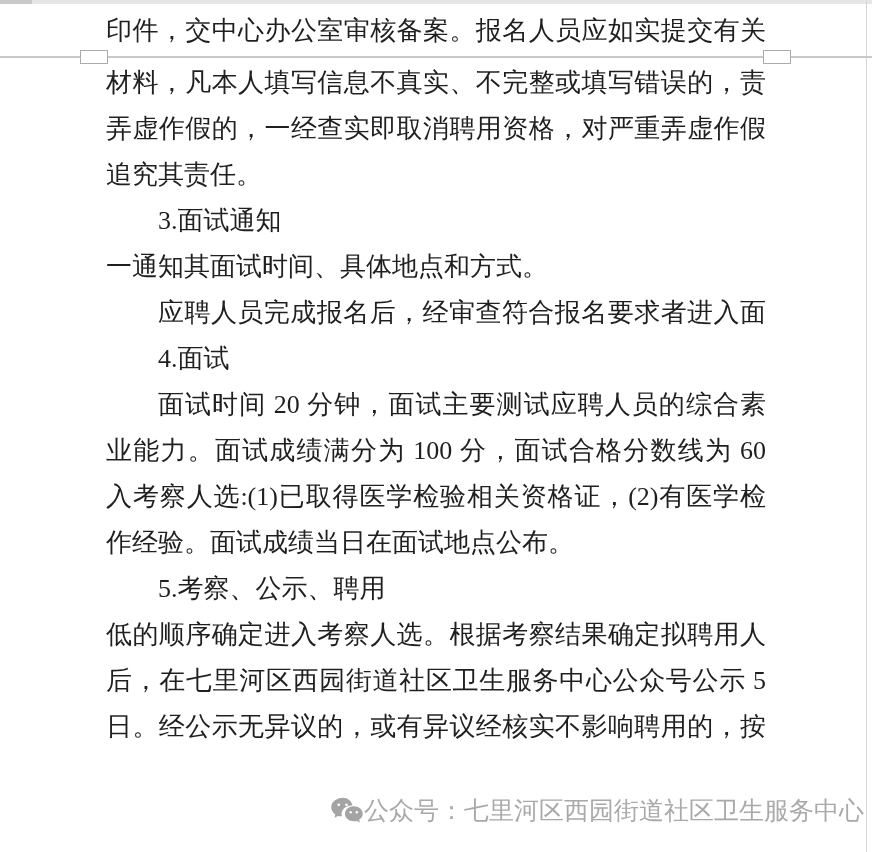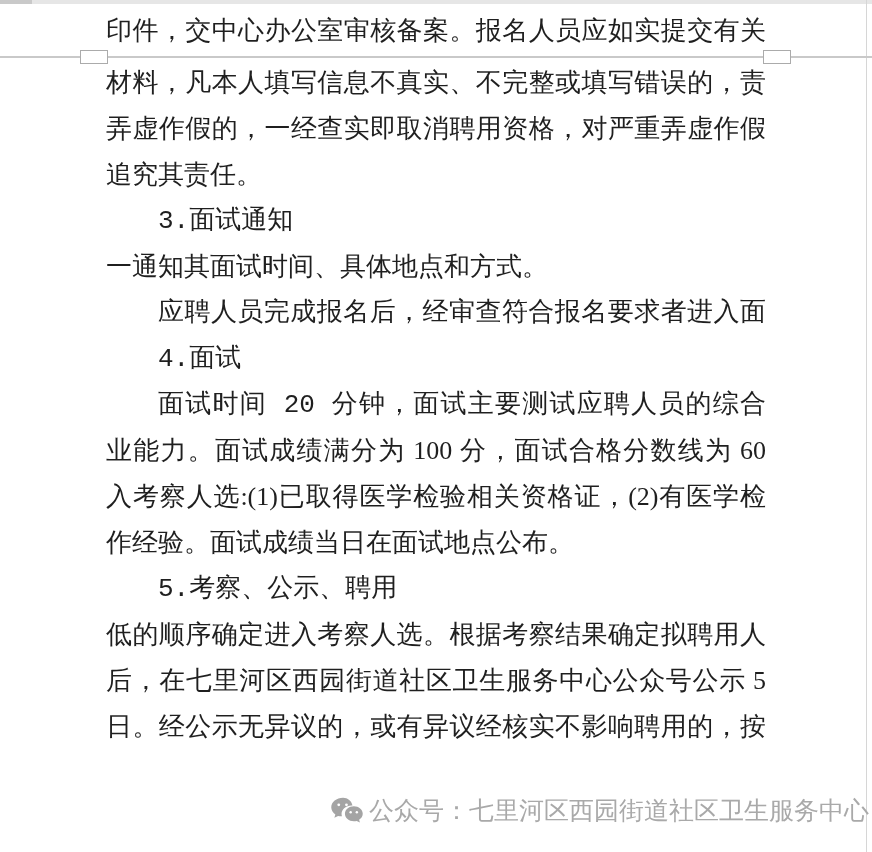--- a/index.html
+++ b/index.html
@@ -22,27 +22,27 @@
 
   
   .doc-text{
     position:absolute;left:106px;top:8px;width:660px;
     font-size:26px;line-height:46px;
     color:var(--text,#1f1f1f);
     z-index:2;
   }
   .ln{height:46px;overflow:hidden;text-align:left;}
   .j{text-align:justify;text-align-last:justify;}
-  .ind{text-indent:2em;font-family:Liberation Mono, monospace;}
+  .ind{text-indent:2em;}
   .pb6{margin-bottom:6px;}
 
   
   .watermark{
     position:absolute;left:330px;top:794px;
-    display:flex;align-items:center;gap:5px;
+    display:flex;align-items:center;
     color:var(--watermark,#aaaaaa);
     z-index:1;
   }
   .wm-icon{display:inline-block;width:34px;height:30px;}
   .wm-icon svg{display:block;width:34px;height:30px;}
   .wm-text{font-size:25px;white-space:nowrap;letter-spacing:0;}
 </style>
 </head>
 <body>
 

